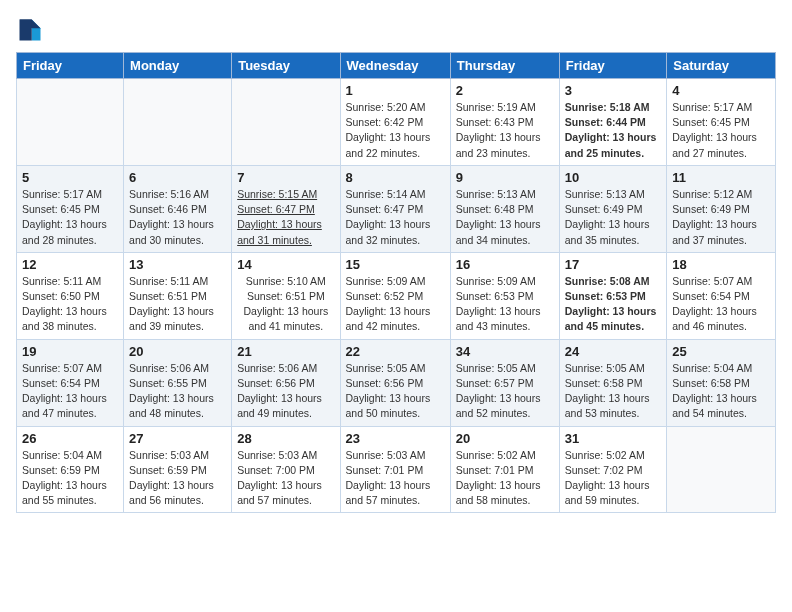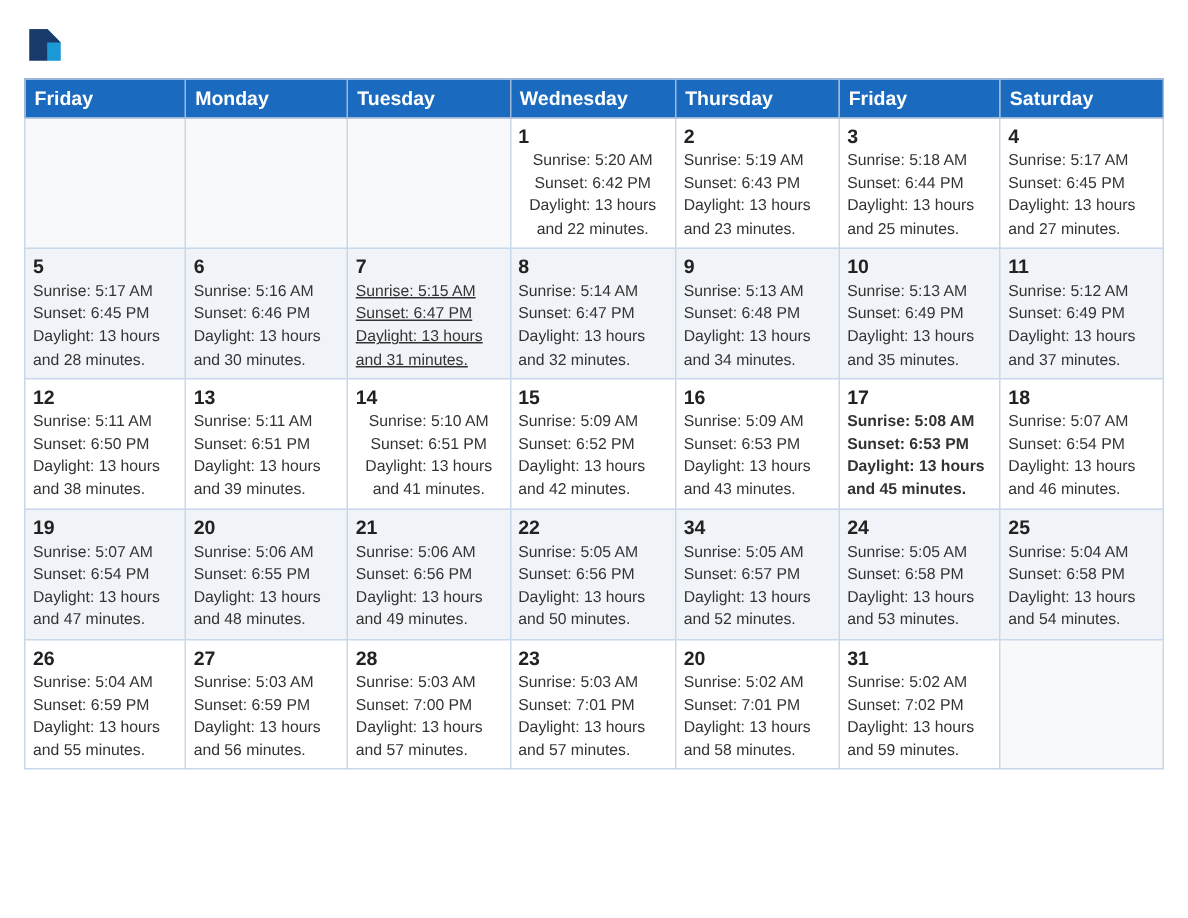--- a/index.html
+++ b/index.html
@@ -123,35 +123,35 @@
           <th>Saturday</th>
         </tr>
     </thead>
     <tbody id="calendar-body">
     <tr>
           <td class="empty-cell"></td>
           <td class="empty-cell"></td>
           <td class="empty-cell"></td>
           <td>
             <div class="day-num">1</div>
-            <div class="day-info" style="white-space: pre-line; text-align: center;">Sunrise: 5:20 AM
+            <div class="day-info" style="white-space: pre-line;">Sunrise: 5:20 AM
 Sunset: 6:42 PM
 Daylight: 13 hours
 and 22 minutes.</div>
           </td>
           <td>
             <div class="day-num">2</div>
             <div class="day-info" style="white-space: pre-line;">Sunrise: 5:19 AM
 Sunset: 6:43 PM
 Daylight: 13 hours
 and 23 minutes.</div>
           </td>
           <td>
             <div class="day-num">3</div>
-            <div class="day-info" style="white-space: pre-line;">Sunrise: 5:18 AM
+            <div class="day-info" style="white-space: pre-line; font-weight: bold;">Sunrise: 5:18 AM
 Sunset: 6:44 PM
 Daylight: 13 hours
 and 25 minutes.</div>
           </td>
           <td>
             <div class="day-num">4</div>
             <div class="day-info" style="white-space: pre-line;">Sunrise: 5:17 AM
 Sunset: 6:45 PM
 Daylight: 13 hours
 and 27 minutes.</div>

